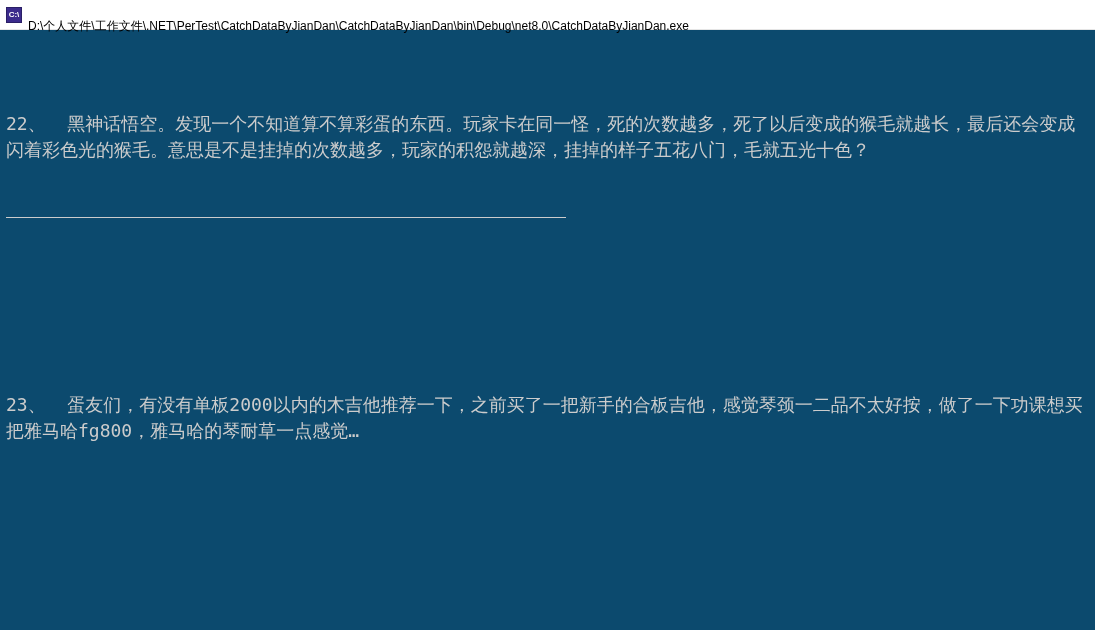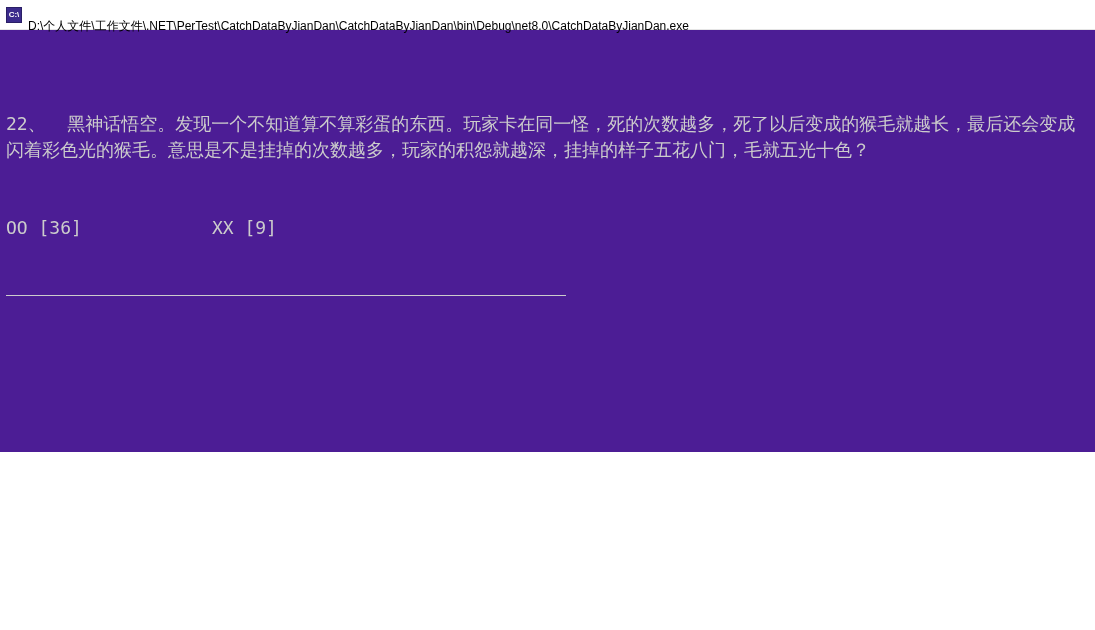--- a/index.html
+++ b/index.html
@@ -21,24 +21,24 @@
     align-items: center;
     justify-content: center;
     color: #fff;
     font-size: 8px;
     font-weight: bold;
     margin-right: 6px;
     border: 1px solid #2a1f66;
   }
   .titlebar .title { white-space: nowrap; margin-top: 23px; }
   .terminal {
-    background: #4c1d95;
+    background: #0c4a6e;
     color: #cccccc;
     width: 1095px;
-    height: 422px;
+    height: 600px;
     padding: 3px 6px;
     font-family: "NSimSun", "SimSun", "Consolas", monospace;
     font-size: 18px;
     line-height: 26px;
     white-space: pre-wrap;
     word-break: break-all;
     overflow: hidden;
   }
   .entry-text { display: block; }
   .votes { display: block; }
@@ -54,24 +54,24 @@
 <body>
 
 <div class="titlebar">
   <span class="icon">C:\</span>
   <span class="title">D:\个人文件\工作文件\.NET\PerTest\CatchDataByJianDan\CatchDataByJianDan\bin\Debug\net8.0\CatchDataByJianDan.exe</span>
 </div>
 
 <div class="terminal">
 
   <span class="entry-text"><span>22、</span><span>  黑神话悟空。发现一个不知道算不算彩蛋的东西。玩家卡在同一怪，死的次数越多，死了以后变成的猴毛就越长，最后还会变成闪着彩色光的猴毛。意思是不是挂掉的次数越多，玩家的积怨就越深，挂掉的样子五花八门，毛就五光十色？</span></span>
-  <span class="votes"><span>OO [36]</span>            <span>XX [9]</span></span>
   <hr class="hr">
   <div class="gap"></div>
 
+  <span class="entry-text"><span>23、</span><span>  蛋友们，有没有单板2000以内的木吉他推荐一下，之前买了一把新手的合板吉他，感觉琴颈一二品不太好按，做了一下功课想买把雅马哈fg800，雅马哈的琴耐草一点感觉…</span></span>
   
   
 
   
   
   
   
 
   
   

